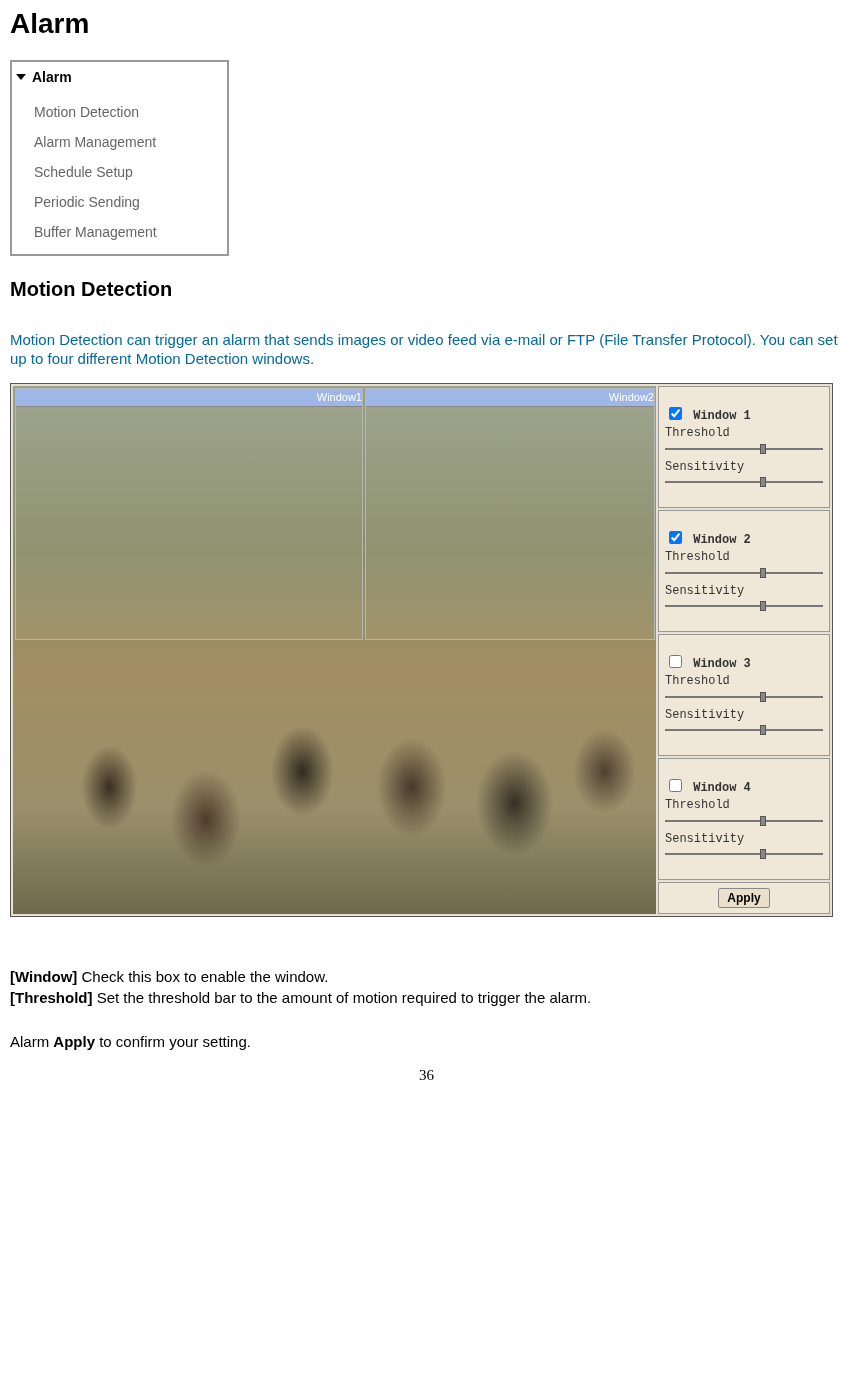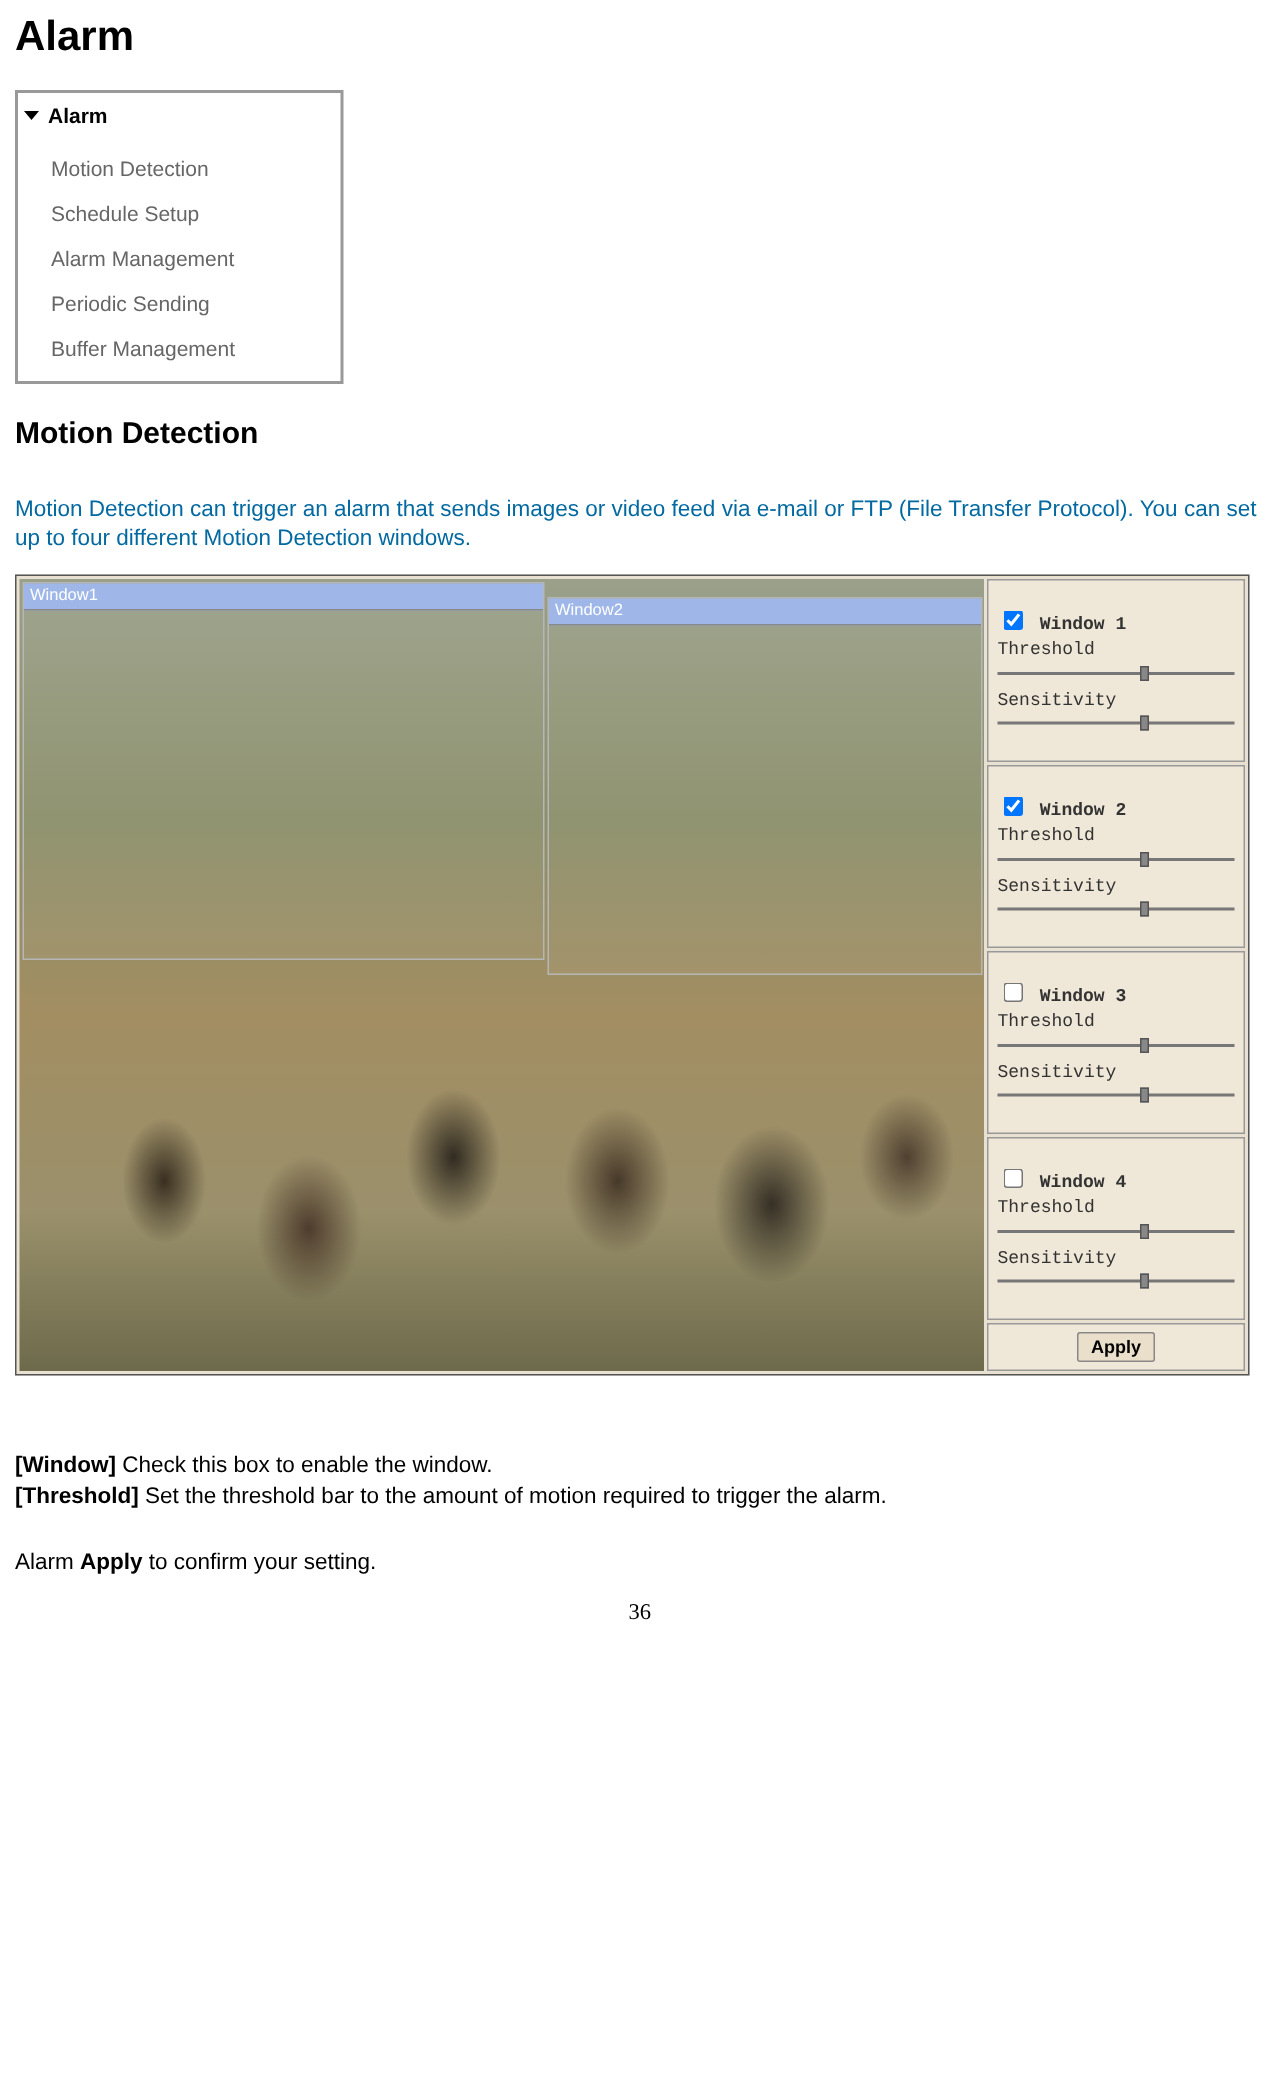--- a/index.html
+++ b/index.html
@@ -65,20 +65,21 @@
     position: relative;
     box-sizing: border-box;
     margin-bottom: 50px;
   }
   .video-area {
     position: absolute;
     left: 2px; top: 2px;
     width: 643px; height: 528px;
     background: linear-gradient(180deg,#9aa08a 0%, #8b8f6a 30%, #a38e62 55%, #9a906b 80%, #6d6a4b 100%);
     overflow: hidden;
+    text-align: right;
   }
   .mwin {
     position: absolute;
     border: 1px solid #b6b6b6;
     background: rgba(255,255,255,0.05);
   }
   .mwin-title {
     position: absolute;
     top: 0; left: 0; right: 0;
     height: 17px;
@@ -184,38 +185,38 @@
 
 <h1 class="page-title">Alarm</h1>
 
 <div class="menu-box">
   <div class="menu-header">
     <span class="arrow"></span>
     <span>Alarm</span>
   </div>
   <div class="menu-items">
     <div class="menu-item">Motion Detection</div>
+    <div class="menu-item">Alarm Management</div>
     <div class="menu-item">Schedule Setup</div>
-    <div class="menu-item">Alarm Management</div>
     <div class="menu-item">Periodic Sending</div>
     <div class="menu-item">Buffer Management</div>
   </div>
 </div>
 
 <h2 class="section-title">Motion Detection</h2>
 
 <p class="body-text">Motion Detection can trigger an alarm that sends images or video feed via e-mail or FTP (File Transfer Protocol). You can set up to four different Motion Detection windows.</p>
 
 <div class="figure">
   <div class="video-area">
     <div class="crowd"></div>
     <div class="mwin" style="left:2px; top:2px; width:346px; height:250px;">
       <div class="mwin-title">Window1</div>
     </div>
-    <div class="mwin" style="left:352px; top:12px; width:288px; height:250px;">
+    <div class="mwin" style="left:352px; top:2px; width:288px; height:250px;">
       <div class="mwin-title">Window2</div>
     </div>
   </div>
 
   <div class="side-panel">
     <div class="win-ctrl">
       <label>
         <input type="checkbox" checked="" style="">
         <span class="ctrl-label">Window 1</span>
       </label>

